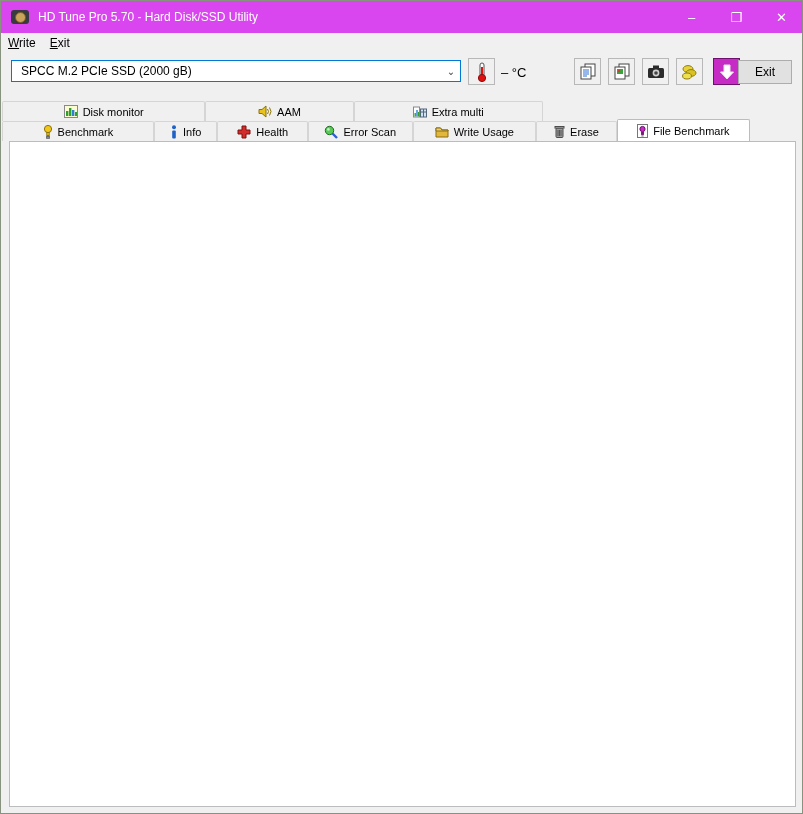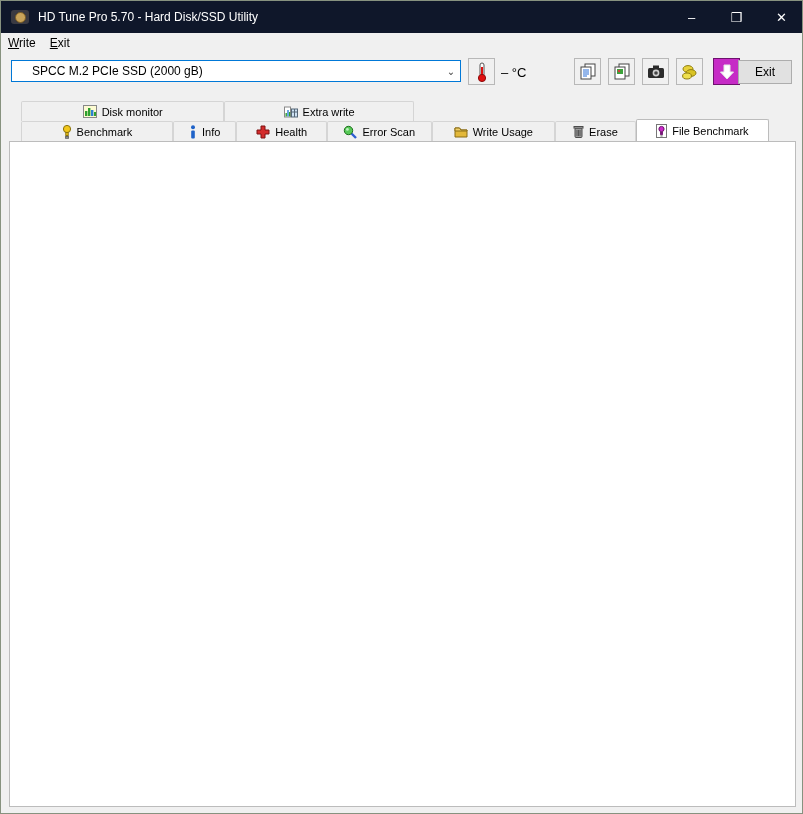--- a/index.html
+++ b/index.html
@@ -4,40 +4,40 @@
 <style>
   * { box-sizing: border-box; margin: 0; padding: 0; }
   html,body { background:#c9c9c9; }
   body { font-family: "Liberation Sans", sans-serif; }
   #window {
     position: relative; width: 803px; height: 814px;
     background:#f0f0f0; border:1px solid #87927f; overflow:hidden;
     font-size:11px; color:#000;
   }
   
-  #titlebar { position:absolute; left:0; top:0; width:803px; height:32px; background:#0f172a; display:flex; align-items:center; }
+  #titlebar { position:absolute; left:0; top:0; width:803px; height:32px; background:#d946ef; display:flex; align-items:center; }
   #app-icon { width:18px; height:14px; margin-left:10px; position:relative; background:#3a3a42; border-radius:3px; }
   #app-icon::after { content:""; position:absolute; left:4px; top:2px; width:9px; height:9px; border-radius:50%; background:#c9a45a; border:1px solid #7a5c24; }
   #title-text { color:#ffffff; font-size:12px; margin-left:9px; }
   #win-buttons { margin-left:auto; display:flex; height:32px; }
   .win-btn { width:45px; height:32px; display:flex; align-items:center; justify-content:center; color:#fff; font-size:13px; }
   
   #menubar { position:absolute; left:0; top:32px; width:803px; height:20px; background:#f0f0f0; display:flex; align-items:center; }
   .menu-item { display:inline-block; padding:2px 7px; font-size:12px; }
   .menu-item::first-letter { text-decoration:underline; }
   
   #toolbar { position:absolute; left:0; top:52px; width:803px; height:44px; background:#f0f0f0; }
   #drive-combo { position:absolute; left:10px; top:7px; width:450px; height:22px; background:#fff; border:1px solid #0078d7; display:flex; align-items:center; }
-  #drive-combo .combo-text { flex:1; padding-left:20px; font-size:12px; white-space:nowrap; overflow:hidden; }
+  #drive-combo .combo-text { flex:1; padding-left:9px; font-size:12px; white-space:nowrap; overflow:hidden; }
   .combo-arrow { width:18px; text-align:center; color:#444; font-size:10px; }
   .tool-btn { position:absolute; top:5px; width:27px; height:27px; background:#f0f0f0; border:1px solid #b8b8b8; display:flex; align-items:center; justify-content:center; }
   #temp-label { position:absolute; left:500px; top:12px; font-size:13px; }
   #exit-btn { position:absolute; left:737px; top:7px; width:54px; height:24px; background:#e1e1e1; border:1px solid #adadad; font-size:12px; text-align:center; line-height:22px; }
   
-  .tab-row { position:absolute; left:20px; width:748px; height:20px; display:flex; }
+  .tab-row { position:absolute; left:1px; width:748px; height:20px; display:flex; }
   .tab { display:flex; align-items:center; justify-content:center; gap:5px; background:#f0f0f0; border:1px solid #d5d5d5; border-bottom:none; border-radius:2px 2px 0 0; font-size:11px; height:20px; }
   .tab .ticon { display:inline-flex; }
   .tab.selected { background:#ffffff; position:relative; z-index:3; height:22px; margin-top:-2px; border:1px solid #bcbcbc; border-bottom:none; }
   
   #panel { position:absolute; left:8px; top:140px; width:787px; height:666px; background:#ffffff; border:1px solid #bcbcbc; z-index:1; }
   .abs { position:absolute; }
   .checkbox { width:13px; height:13px; background:#fff; border:1px solid #707070; font-size:11px; line-height:11px; text-align:center; color:#111; font-weight:bold; }
   .axis-unit { font-size:11px; color:#000; }
   .tick-label { position:absolute; font-size:11px; color:#000; }
   .chart-bg { position:absolute; background:linear-gradient(180deg,#474747 0%, #1c1c1c 45%, #000 80%); }
@@ -140,33 +140,43 @@
         <svg width="14" height="13" viewBox="0 0 14 13">
             <rect x="0.5" y="0.5" width="13" height="12" fill="#fdfbd2" stroke="#888"></rect>
             <rect x="2" y="6" width="2.4" height="5" fill="#2ea02e"></rect>
             <rect x="5" y="3" width="2.4" height="8" fill="#2ea02e"></rect>
             <rect x="8" y="5" width="2.4" height="6" fill="#2d7fd3"></rect>
             <rect x="11" y="7" width="2" height="4" fill="#2ea02e"></rect>
           </svg>
       </span>
       <span>Disk monitor</span>
     </div>
+    <div class="tab" style="flex-basis:19.8%;">
+      <span class="ticon">
+        <svg width="14" height="13" viewBox="0 0 14 13">
+            <polygon points="1,4.5 4,4.5 8,1 8,12 4,8.5 1,8.5" fill="#e8c21e" stroke="#8a720c"></polygon>
+            <path d="M9.5,4 q2,2.5 0,5" fill="none" stroke="#8a720c"></path>
+            <path d="M11.5,2.5 q3,4 0,8" fill="none" stroke="#8a720c"></path>
+          </svg>
+      </span>
+      <span>AAM</span>
+    </div>
     <div class="tab" style="flex-basis:25.3%;">
       <span class="ticon">
         <svg width="14" height="13" viewBox="0 0 14 13">
             <rect x="0.5" y="2" width="6" height="10" fill="#fff" stroke="#888"></rect>
             <rect x="1.5" y="8" width="1.4" height="3.4" fill="#2ea02e"></rect>
             <rect x="3.3" y="5" width="1.4" height="6.4" fill="#2d7fd3"></rect>
             <rect x="5" y="7" width="1.2" height="4.4" fill="#2ea02e"></rect>
             <rect x="7.5" y="4" width="6" height="8" fill="#cfe3f5" stroke="#567"></rect>
             <line x1="7.5" y1="7" x2="13.5" y2="7" stroke="#567"></line>
             <line x1="10.5" y1="4" x2="10.5" y2="12" stroke="#567"></line>
           </svg>
       </span>
-      <span>Extra write</span>
+      <span>Extra multi</span>
     </div>
   </div>
 
   <div class="tab-row" style="top:120px; z-index:2;">
     <div class="tab" style="flex-basis:20.3%;">
       <span class="ticon">
         <svg width="10" height="14" viewBox="0 0 10 14">
             <circle cx="5" cy="4" r="3.6" fill="#f2c71c" stroke="#8a720c"></circle>
             <rect x="3.8" y="7.5" width="2.4" height="3" fill="#f2c71c" stroke="#8a720c"></rect>
             <rect x="3.6" y="11.5" width="2.8" height="1.8" fill="#9a9a9a" stroke="#666"></rect>

